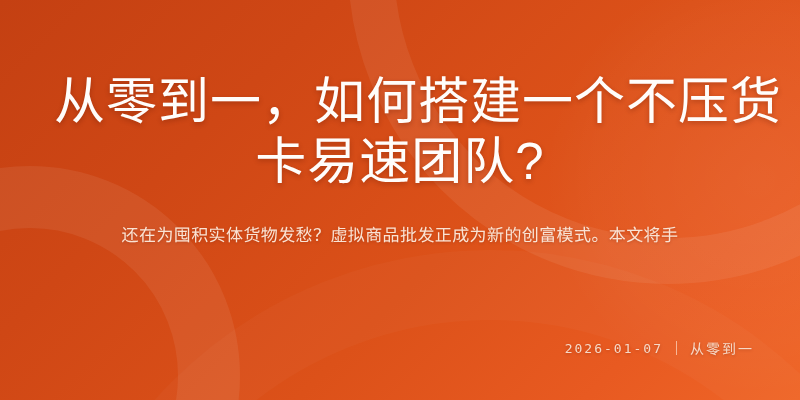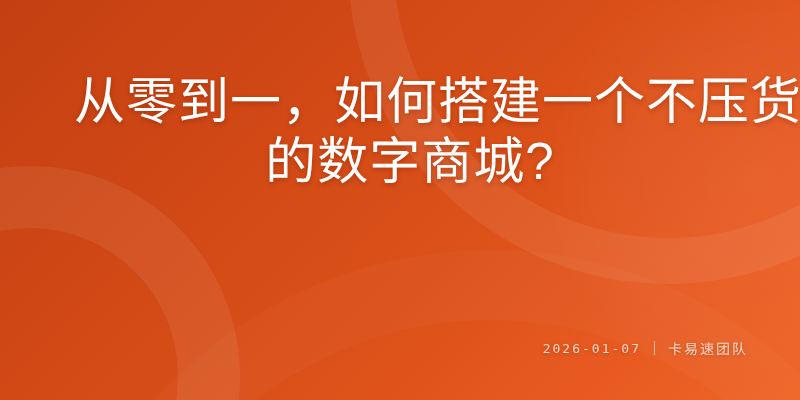--- a/index.html
+++ b/index.html
@@ -71,21 +71,21 @@
   
   #content {
     position: relative;
     z-index: 5;
     width: 100%;
     height: 100%;
     box-sizing: border-box;
     display: flex;
     flex-direction: column;
     justify-content: flex-start;
-    padding: 72px 54px 0 74px;
+    padding: 72px 54px 0 54px;
   }
 
   #title-block {
     text-align: center;
     color: #ffffff;
   }
 
   .title-line {
     font-size: 51px;
     line-height: 60px;
@@ -108,21 +108,21 @@
     font-size: 17px;
     line-height: 31px;
     color: #fae3d4;
     letter-spacing: 0.4px;
     text-shadow: 0 1px 3px rgba(90, 22, 0, 0.26);
     white-space: nowrap;
   }
 
   #footer {
     position: absolute;
-    right: 52px;
+    right: 46px;
     bottom: 42px;
     z-index: 6;
     display: flex;
     align-items: center;
     gap: 13px;
     color: #f7d9c7;
     font-size: 14px;
     letter-spacing: 1.6px;
     text-shadow: 0 1px 3px rgba(90, 22, 0, 0.28);
   }
@@ -151,27 +151,28 @@
 
   <div class="deco" id="deco-arc-topright"></div>
   <div class="deco" id="deco-glow-right"></div>
   <div class="deco" id="deco-ring-bottomleft"></div>
   <div class="deco" id="deco-sweep-bottom"></div>
 
   <div id="content">
 
     <div id="title-block">
       <div class="title-line">从零到一，如何搭建一个不压货</div>
-      <div class="title-line">的数字商城?</div>
+      <div class="title-line">卡易速团队?</div>
     </div>
 
     <div id="subtitle-block">
+      <div class="subtitle-line">还在为囤积实体货物发愁？虚拟商品批发正成为新的创富模式。本文将手</div>
     </div>
 
   </div>
 
   <div id="footer">
     <span id="footer-date">2026-01-07</span>
     <span id="footer-separator"></span>
-    <span id="footer-team">卡易速团队</span>
+    <span id="footer-team">从零到一</span>
   </div>
 
 </div>
 
 </body></html>

